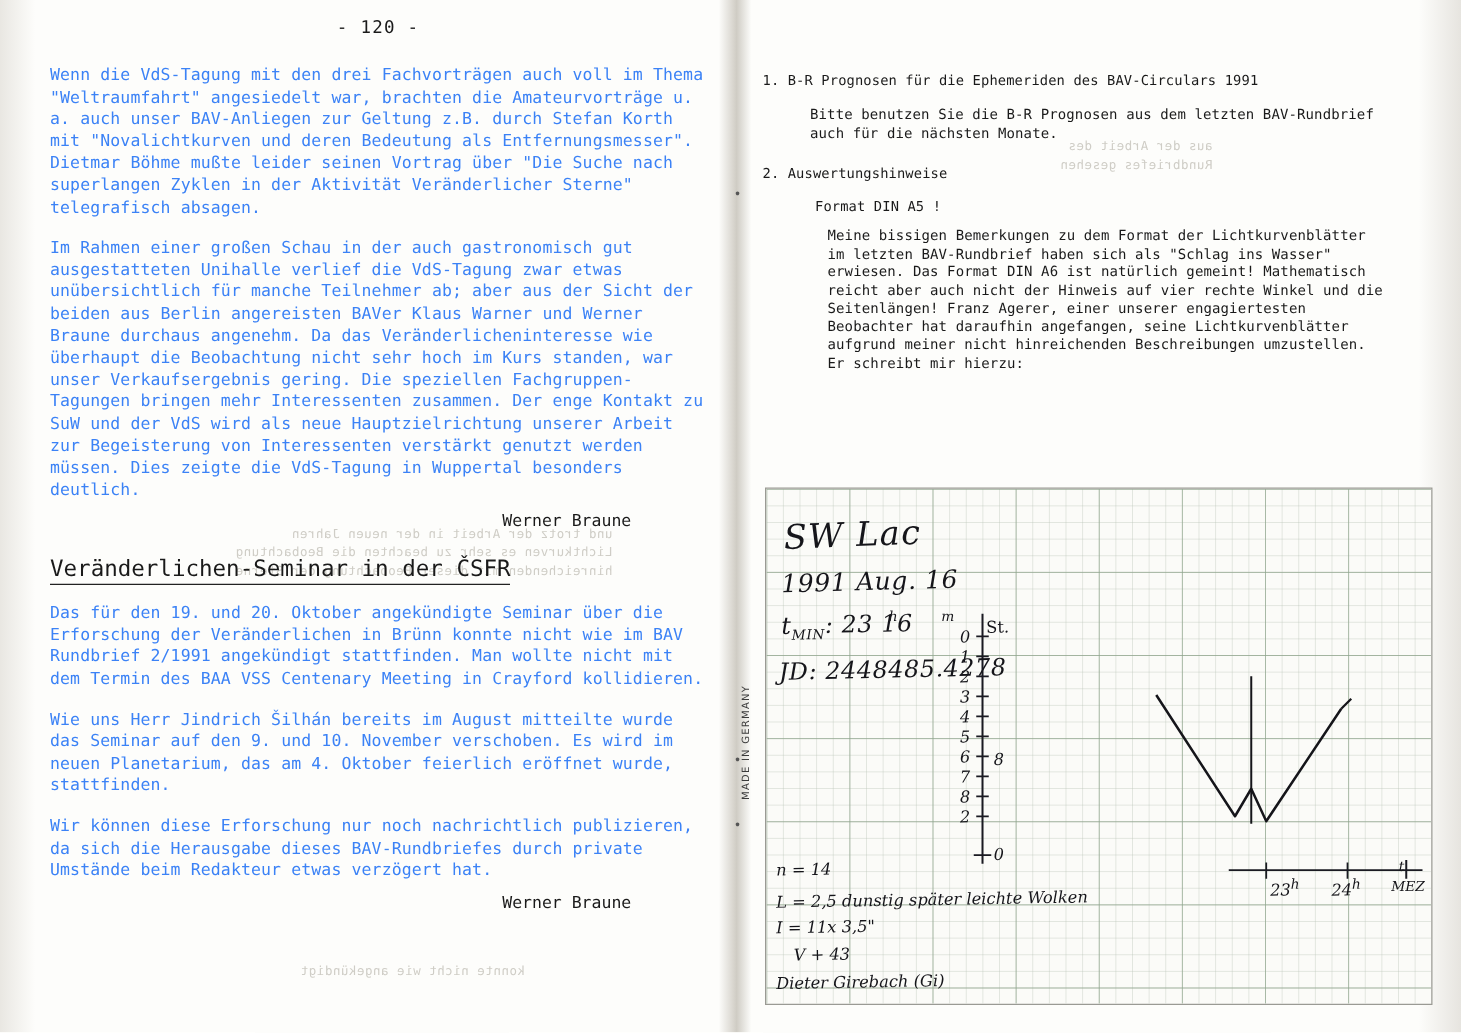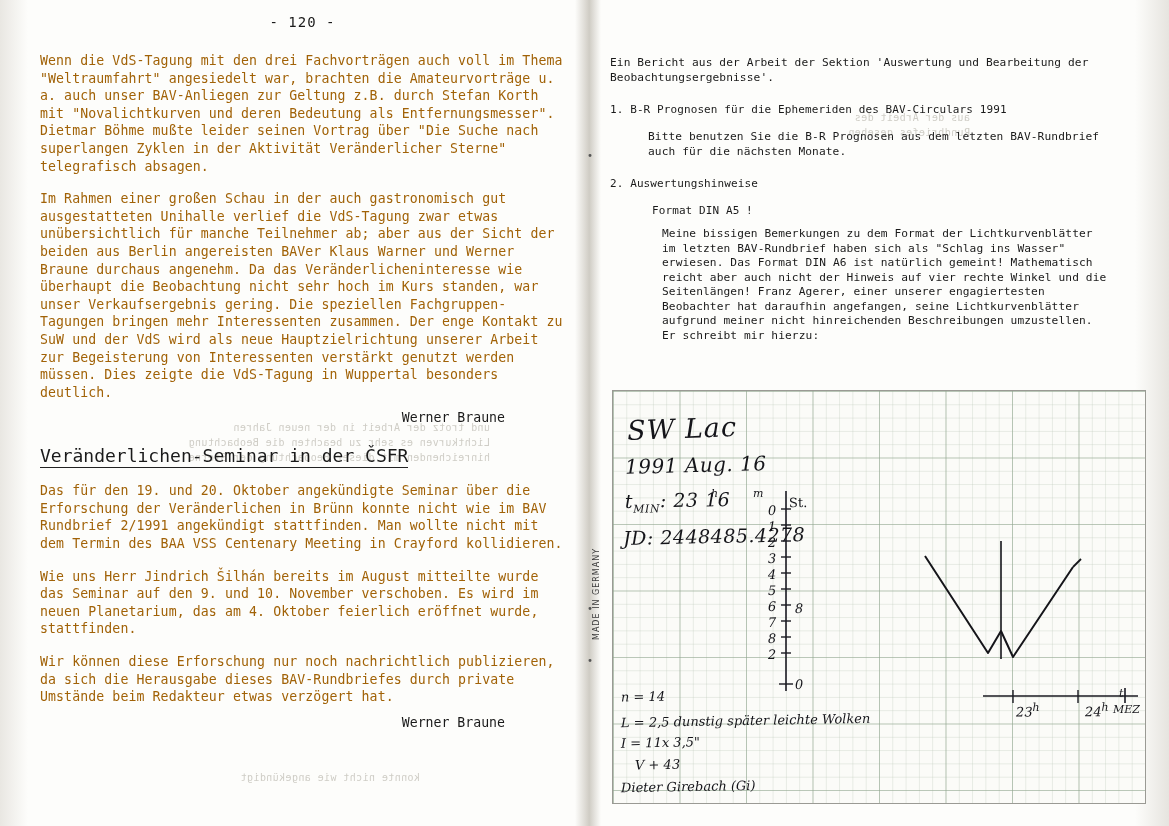--- a/index.html
+++ b/index.html
@@ -67,21 +67,21 @@
     text-align: right;
     font-size: 14px;
     letter-spacing: 1px;
     padding-right: 160px;
   }
   .body-para {
     font-size: 13.2px;
     line-height: 17.6px;
     letter-spacing: 0.1px;
     margin: 4px 0 15px 0;
-    color: #a16207;
+    color: #3b82f6;
   }
   .signature {
     text-align: right;
     font-size: 13.2px;
     padding-right: 60px;
     margin: -6px 0 20px 0;
   }
   .seminar-head {
     font-size: 18px;
     margin: 18px 0 16px 0;
@@ -212,21 +212,20 @@
 
     <p class="body-para">Das für den 19. und 20. Oktober angekündigte Seminar über die Erforschung der Veränderlichen in Brünn konnte nicht wie im BAV Rundbrief 2/1991 angekündigt stattfinden. Man wollte nicht mit dem Termin des BAA VSS Centenary Meeting in Crayford kollidieren.</p>
     <p class="body-para">Wie uns Herr Jindrich Šilhán bereits im August mitteilte wurde das Seminar auf den 9. und 10. November verschoben. Es wird im neuen Planetarium, das am 4. Oktober feierlich eröffnet wurde, stattfinden.</p>
     <p class="body-para">Wir können diese Erforschung nur noch nachrichtlich publizieren, da sich die Herausgabe dieses BAV-Rundbriefes durch private Umstände beim Redakteur etwas verzögert hat.</p>
 
     <div class="signature">Werner Braune</div>
   </div>
 
   <div class="page-right">
 
-    <div class="r-para" style="margin-top:16px;">Ein Bericht aus der Arbeit der Sektion 'Auswertung und Bearbeitung der Beobachtungsergebnisse'.</div>
 
     <div class="r-section" style="margin-top:18px;">1. B-R Prognosen für die Ephemeriden des BAV-Circulars 1991</div>
     <div class="r-para r-indent-1" style="margin-top:14px;">Bitte benutzen Sie die B-R Prognosen aus dem letzten BAV-Rundbrief auch für die nächsten Monate.</div>
 
     <div class="r-section" style="margin-top:18px;">2. Auswertungshinweise</div>
     <div class="r-section r-indent-2" style="margin-top:14px;">Format DIN A5 !</div>
     <div class="r-para r-indent-3" style="margin-top:10px; width:450px;">Meine bissigen Bemerkungen zu dem Format der Lichtkurvenblätter im letzten BAV-Rundbrief haben sich als "Schlag ins Wasser" erwiesen. Das Format DIN A6 ist natürlich gemeint! Mathematisch reicht aber auch nicht der Hinweis auf vier rechte Winkel und die Seitenlängen! Franz Agerer, einer unserer engagiertesten Beobachter hat daraufhin angefangen, seine Lichtkurvenblätter aufgrund meiner nicht hinreichenden Beschreibungen umzustellen. Er schreibt mir hierzu:</div>
   </div>
 
   <div class="side-label">MADE IN GERMANY</div>
@@ -294,21 +293,21 @@
     <div class="hand hand-small" style="left:155px; top:176px;">4</div>
     <div class="hand hand-small" style="left:155px; top:192px;">5</div>
     <div class="hand hand-small" style="left:155px; top:208px;">6</div>
     <div class="hand hand-small" style="left:155px; top:224px;">7</div>
     <div class="hand hand-small" style="left:155px; top:240px;">8</div>
     <div class="hand hand-small" style="left:155px; top:256px;">2</div>
     <div class="hand hand-small" style="left:182px; top:286px;">0</div>
     <div class="hand hand-small" style="left:182px; top:210px;">8</div>
 
     <div class="hand hand-small" style="left:403px; top:310px;"><span>23</span><span class="hand-tiny" style="vertical-align:super;">h</span></div>
-    <div class="hand hand-small" style="left:452px; top:310px;padding-left:20px;"><span>24</span><span class="hand-tiny" style="vertical-align:super;">h</span></div>
+    <div class="hand hand-small" style="left:452px; top:310px;"><span>24</span><span class="hand-tiny" style="vertical-align:super;">h</span></div>
     <div class="hand hand-tiny" style="left:506px; top:296px;">t</div>
     <div class="hand hand-tiny" style="left:500px; top:312px;">MEZ</div>
 
     <div class="hand hand-small" style="left:8px; top:298px;">n = 14</div>
     <div class="hand hand-small" style="left:8px; top:322px;">L = 2,5   dunstig später leichte Wolken</div>
     <div class="hand hand-small" style="left:8px; top:344px;">I = 11x 3,5"</div>
     <div class="hand hand-small" style="left:22px; top:366px;">V + 43</div>
     <div class="hand hand-small" style="left:8px; top:388px;">Dieter Girebach (Gi)</div>
   </div>
 

